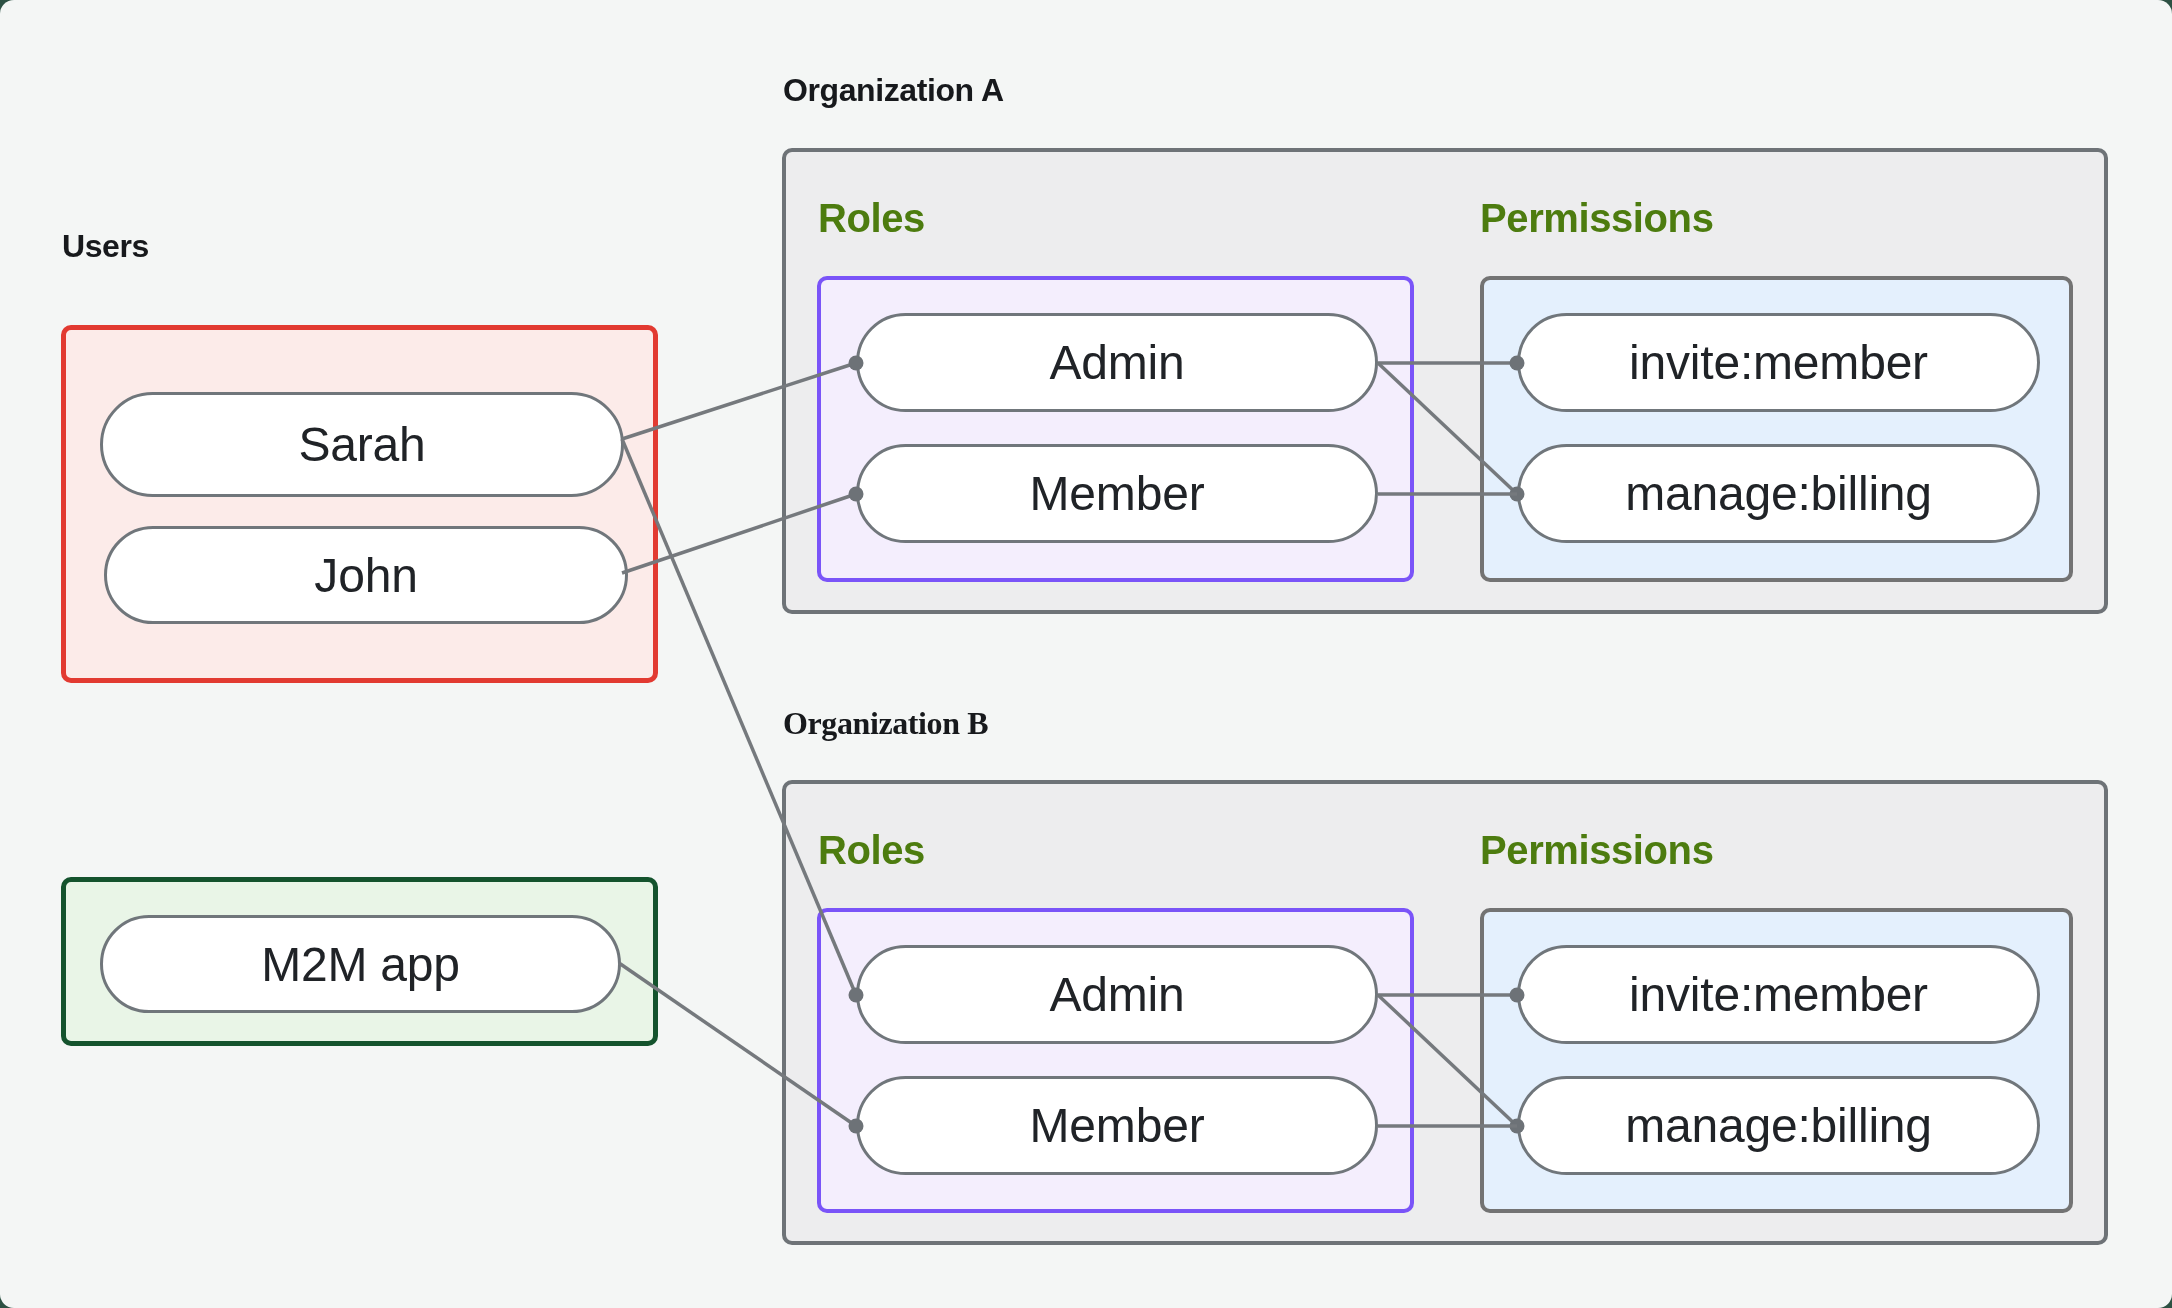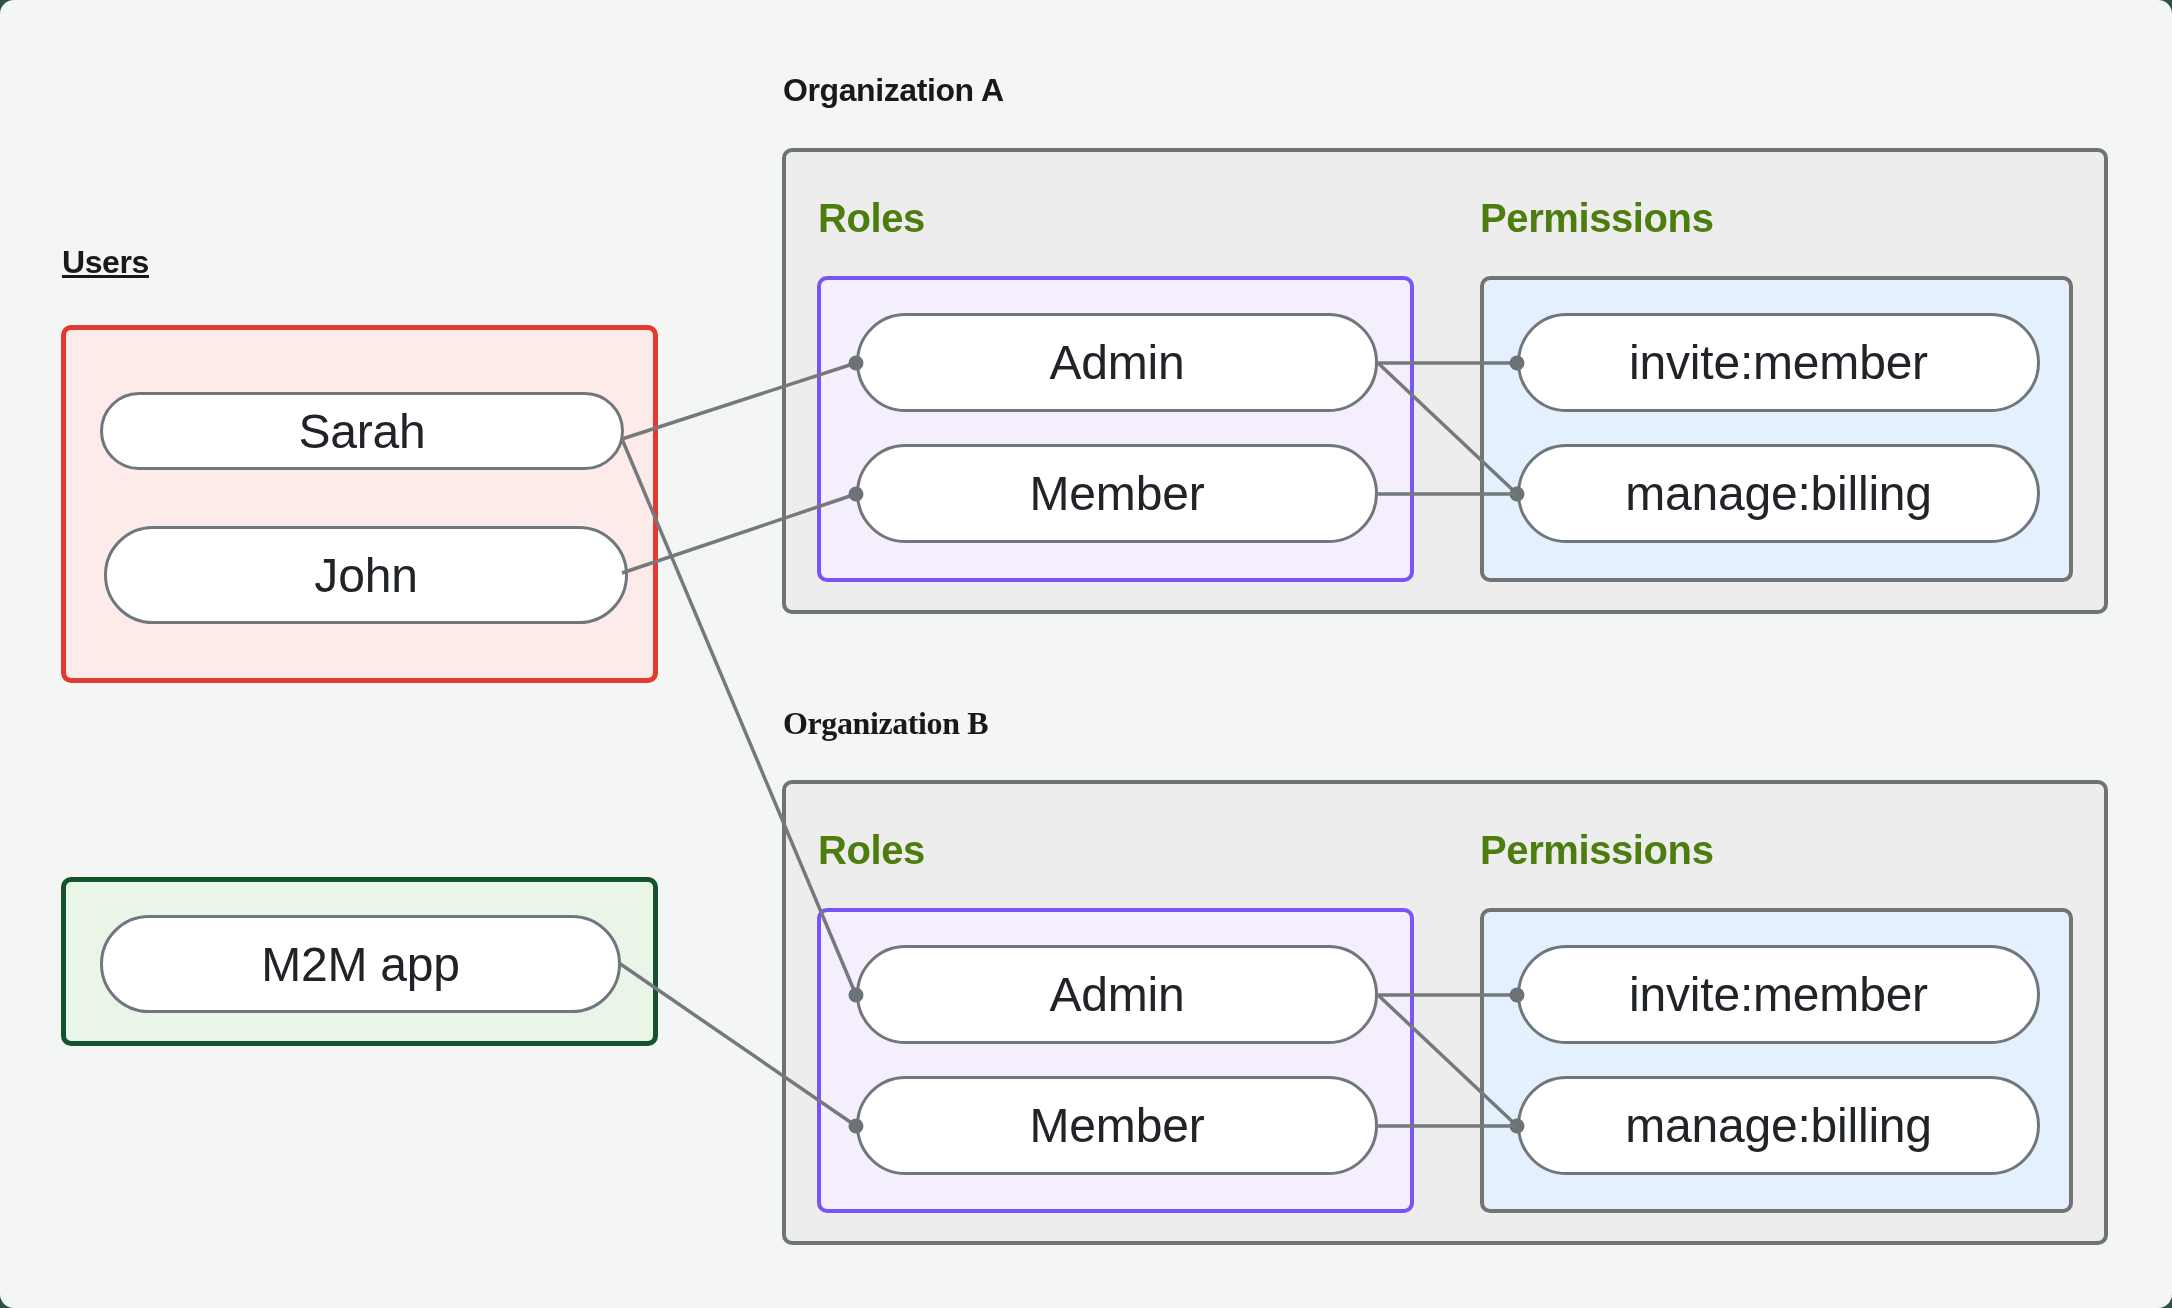--- a/index.html
+++ b/index.html
@@ -57,24 +57,24 @@
     pointer-events:none;
   }
   svg.edges line{stroke:#75797d;stroke-width:3.5;}
   svg.edges circle{fill:#6d7277;}
 </style>
 </head>
 <body>
 
 <div class="canvas">
 
-  <div class="section-label" style="left:62px;top:240px;text-decoration:underline;">Users</div>
+  <div class="section-label" style="left:62px;top:224px;">Users</div>
 
   <div class="group-box red" style="left:61px;top:325px;width:597px;height:358px;">
-    <div class="pill" style="left:34px;top:62px;width:524px;height:78px;">
+    <div class="pill" style="left:34px;top:62px;width:524px;height:105px;">
       <span>Sarah</span>
     </div>
     <div class="pill" style="left:38px;top:196px;width:524px;height:98px;">
       <span>John</span>
     </div>
   </div>
 
 
   <div class="group-box green" style="left:61px;top:877px;width:597px;height:169px;">
     <div class="pill" style="left:34px;top:33px;width:521px;height:98px;">

